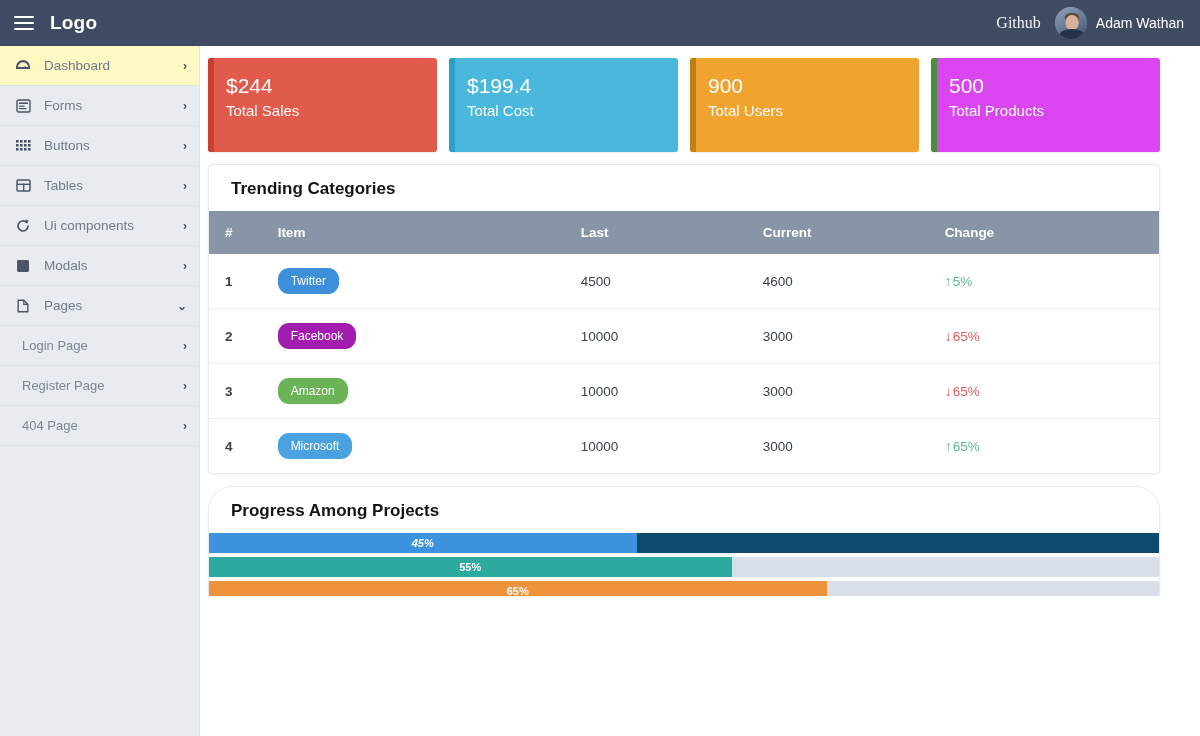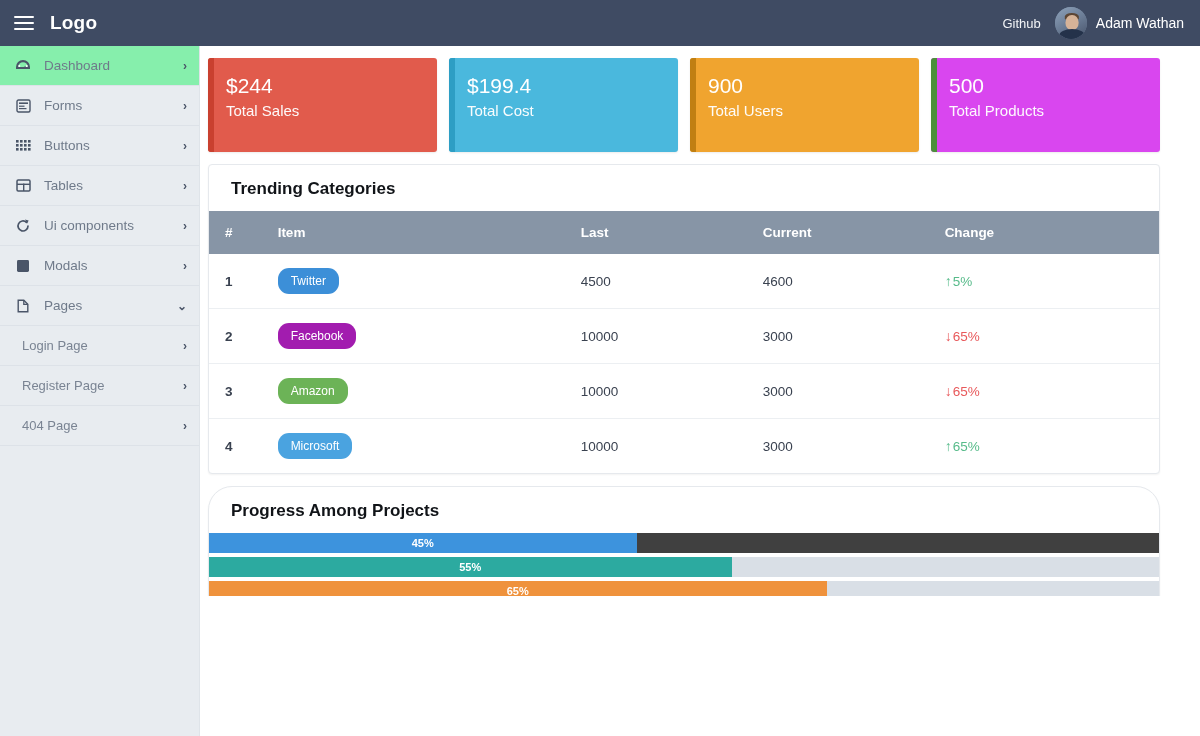--- a/index.html
+++ b/index.html
@@ -34,21 +34,21 @@
   .hamburger i:nth-child(2) { top: 7px; }
   .hamburger i:nth-child(3) { top: 13px; }
   #brand-logo {
     color: #ffffff; font-size: 19px; font-weight: 700; letter-spacing: .2px;
   }
   .nav-right {
     margin-left: auto; display: flex; align-items: center;
     padding-right: 16px; gap: 14px;
   }
   #github-link {
-    color: #f2f4f7; font-size: 13px; text-decoration: none; cursor: pointer;
+    color: #f2f4f7; font-size: 16px; text-decoration: none; cursor: pointer; font-family: Liberation Serif, serif;
   }
   .user-block { display: flex; align-items: center; gap: 9px; cursor: pointer; }
   .avatar {
     width: 32px; height: 32px; border-radius: 50%;
     overflow: hidden; position: relative;
     background: #6a7c93; flex: none;
   }
   .avatar .av-sky {
     position: absolute; inset: 0;
     background: linear-gradient(150deg,#8fa3bb 0%,#6e8099 45%,#47536a 100%);
@@ -83,21 +83,21 @@
     z-index: 30;
   }
   .side-item {
     height: 40px; display: flex; align-items: center;
     padding: 0 12px 0 14px;
     border-bottom: 1px solid #dde2e8;
     color: #6f7a8a; font-size: 13.5px;
     cursor: pointer; position: relative;
     background: transparent;
   }
-  .side-item.active { background: #86efac; }
+  .side-item.active { background: #fef9c3; }
   .side-icon {
     width: 18px; height: 16px; margin-right: 12px;
     display: flex; align-items: center; justify-content: center;
     color: #4a5568; flex: none;
   }
   .side-label { flex: 1; white-space: nowrap; }
   .side-caret {
     color: #4a5568; font-size: 12px; font-weight: 700;
     margin-left: auto; line-height: 1;
   }
@@ -435,21 +435,21 @@
             <td class="col-curr">3000</td>
             <td class="col-chg"><span class="chg up"><span class="arr">↑</span><span>65%</span></span></td>
           </tr>
         </tbody>
     </table>
   </div>
 
   <div class="panel" id="progress-panel">
     <div class="panel-title">Progress Among Projects</div>
     <div class="prog-wrap" id="progress-bars">
-        <div class="prog-track" style="background: #404040;">
+        <div class="prog-track" style="background: #0c4a6e; font-style: italic;">
           <div class="prog-fill" style="width:45%;background:#3d93dd">
             <span class="prog-text">45%</span>
           </div>
         </div>
         <div class="prog-track" style="background: rgb(217, 223, 230);">
           <div class="prog-fill" style="width:55%;background:#2caaa0">
             <span class="prog-text">55%</span>
           </div>
         </div>
         <div class="prog-track" style="background: rgb(217, 223, 230);">

